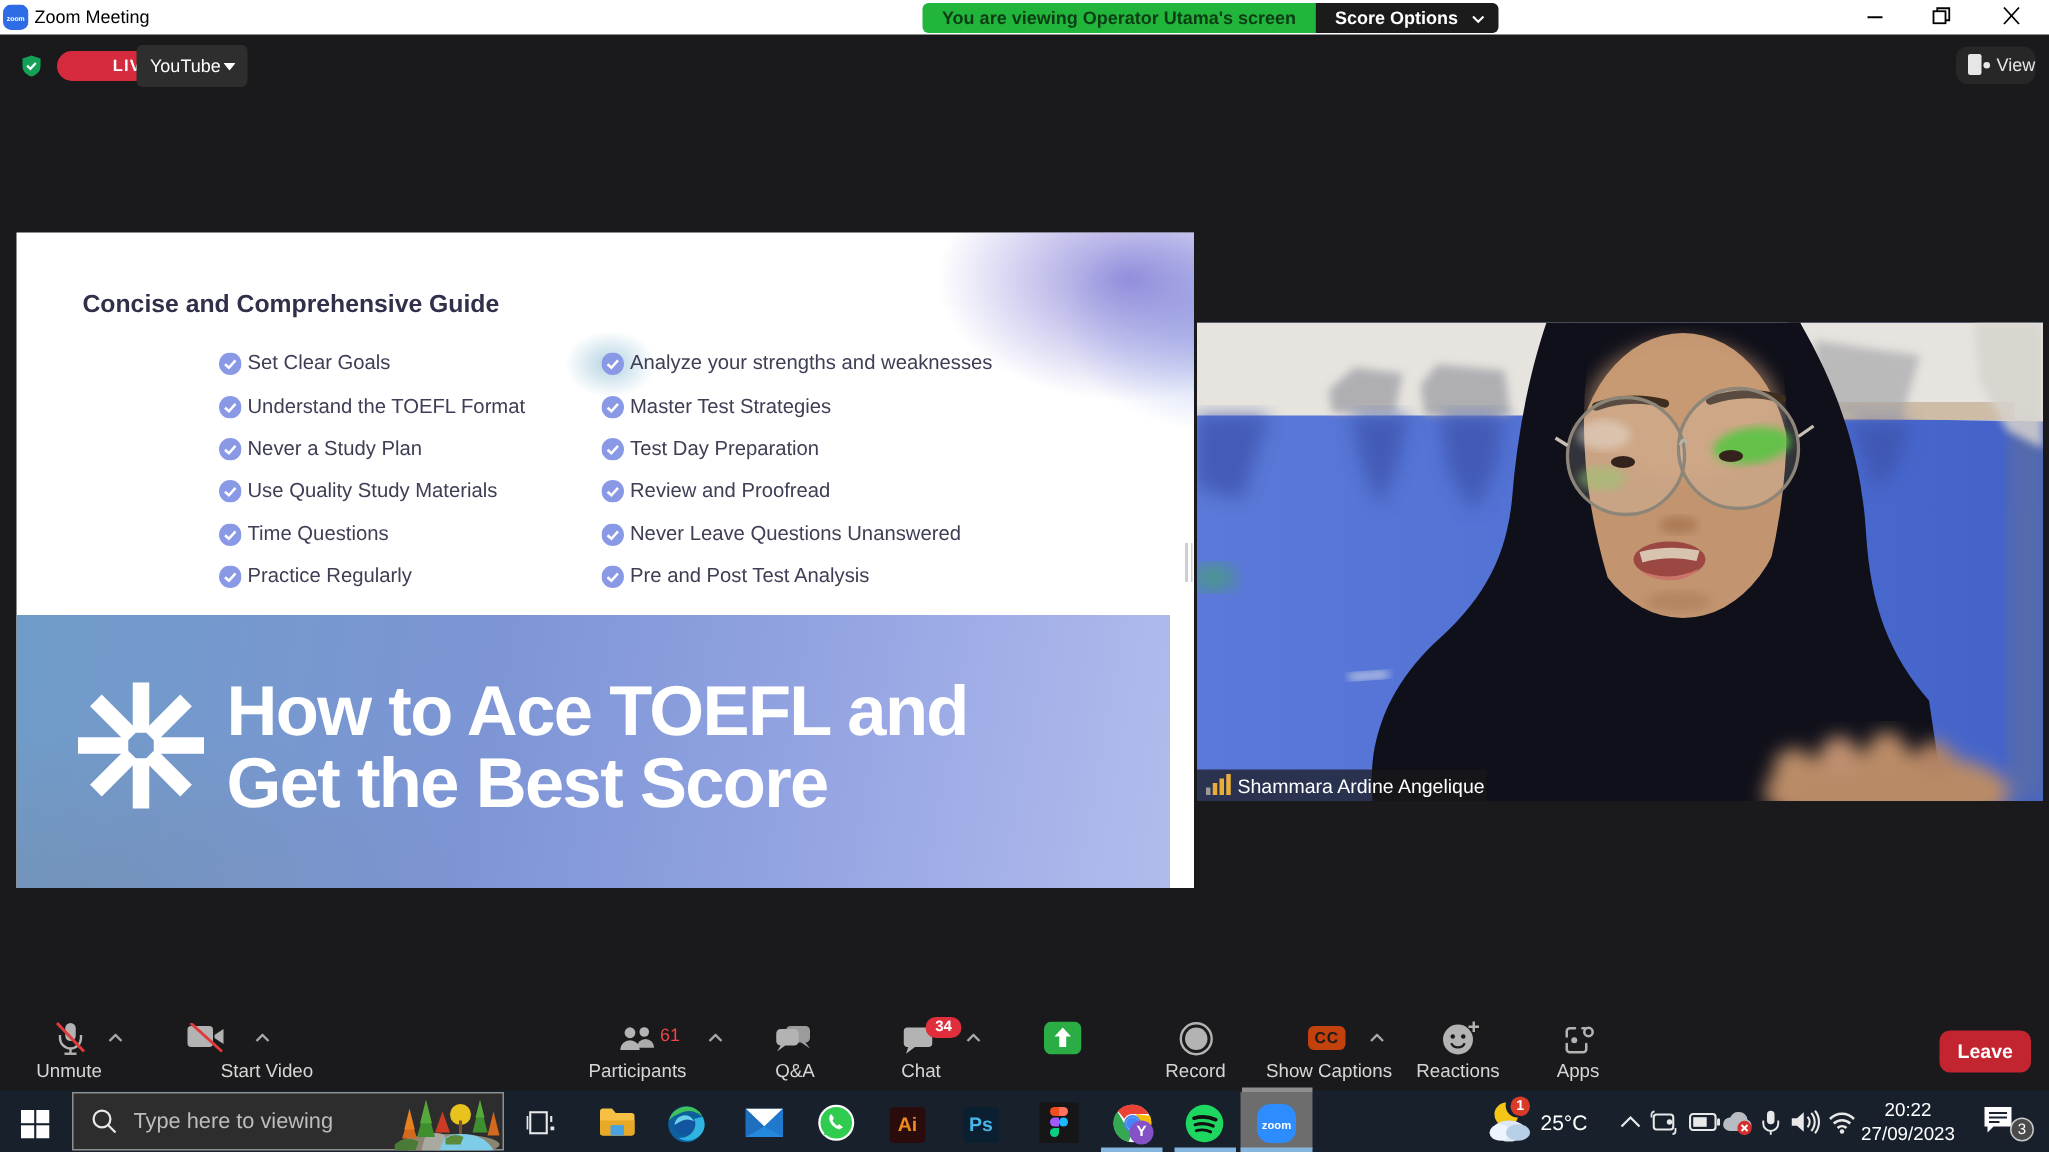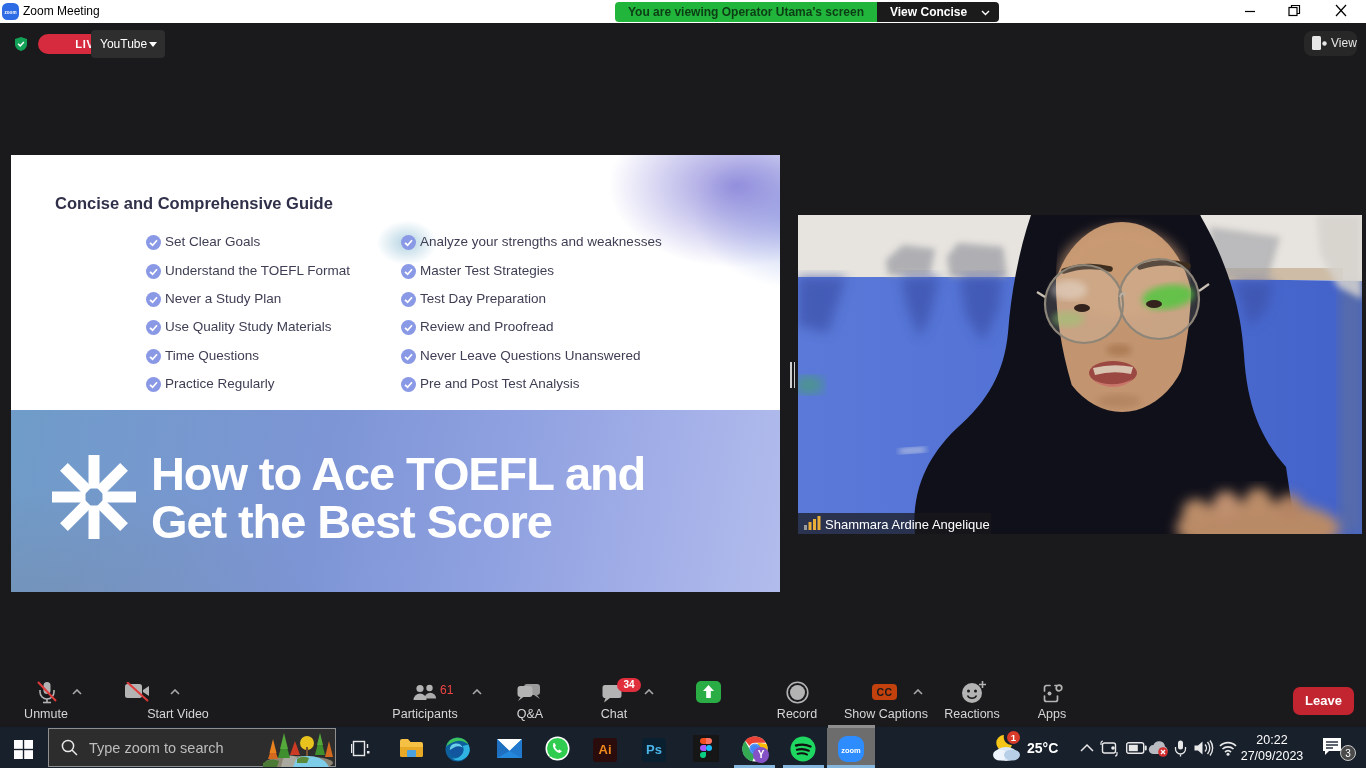--- a/index.html
+++ b/index.html
@@ -16,21 +16,21 @@
 <svg class="ab" style="left:1241px;top:0" width="125" height="22" viewBox="0 0 125 22">
   <line x1="4" y1="11.5" x2="14" y2="11.5" stroke="#000" stroke-width="1.2"></line>
   <rect x="48" y="7.5" width="8" height="8" fill="#fff" stroke="#000" stroke-width="1.2"></rect>
   <path d="M50.5 7.5 V5.5 H58.5 V13.5 H56" fill="none" stroke="#000" stroke-width="1.2"></path>
   <line x1="95" y1="5" x2="105" y2="16" stroke="#000" stroke-width="1.2"></line>
   <line x1="105" y1="5" x2="95" y2="16" stroke="#000" stroke-width="1.2"></line>
 </svg>
 
 <div class="ab" style="left:615px;top:2px;width:262px;height:20px;background:#22b53c;border-radius:4px 0 0 4px;color:#0c3d14;font-size:12px;font-weight:bold;text-align:center;line-height:20px;">You are viewing Operator Utama's screen</div>
 <div class="ab" style="left:877px;top:2px;width:122px;height:20px;background:#1b1b1b;border-radius:0 4px 4px 0;color:#fff;font-size:12px;font-weight:bold;line-height:20px;">
-  <span style="margin-left:13px;">View Concise</span>
+  <span style="margin-left:13px;">Score Options</span>
   <svg class="ab" style="right:9px;top:8px" width="9" height="6" viewBox="0 0 9 6">
       <path d="M1 1 L4.5 4.5 L8 1" fill="none" stroke="#fff" stroke-width="1.4"></path>
     </svg>
 </div>
 
 <svg class="ab" style="left:14px;top:35px" width="14" height="18" viewBox="0 0 17 18">
   <path d="M8.5 0.5 L15.8 3 V9 C15.8 13.5 12.5 16.5 8.5 17.5 C4.5 16.5 1.2 13.5 1.2 9 V3 Z" fill="#13a157"></path>
   <path d="M5 8.7 L7.6 11.3 L12 6.5" fill="none" stroke="#fff" stroke-width="1.8"></path>
 </svg>
 <div class="ab" style="left:38px;top:34px;width:38px;height:20px;background:#d62b3e;border-radius:10px;color:#fff;font-weight:bold;font-size:11px;letter-spacing:0.8px;text-align:center;line-height:20px;padding-left:32px;">LIVE</div>
@@ -41,21 +41,21 @@
     </svg>
 </div>
 <div class="ab" style="left:1304px;top:31px;width:53px;height:25px;background:#272727;border-radius:8px;">
   <svg class="ab" style="left:8px;top:5px" width="16" height="15" viewBox="0 0 16 15">
     <rect x="0" y="0" width="9" height="14" rx="1.5" fill="#e6e6e6"></rect>
     <circle cx="12.5" cy="7.5" r="2.2" fill="#e6e6e6"></circle>
   </svg>
   <span style="position:absolute;left:27px;top:5px;color:#e6e6e6;font-size:12px;">View</span>
 </div>
 
-<div class="ab" style="left:11px;top:155px;width:769px;height:437px;background:#ffffff;overflow:hidden;">
+<div class="ab" style="left:11px;top:155px;width:769px;height:437px;background:#ffffff;overflow:hidden;padding-left:16px;">
   <div class="ab" style="right:-55px;top:-65px;width:330px;height:200px;background:radial-gradient(ellipse 52% 55% at 70% 48%,rgba(122,116,212,0.78),rgba(122,116,212,0) 74%),radial-gradient(ellipse 42% 48% at 90% 62%,rgba(95,125,220,0.5),rgba(95,125,220,0) 78%);"></div>
   <div class="ab" style="left:358px;top:58px;width:84px;height:62px;background:radial-gradient(ellipse 50% 50% at 45% 48%,rgba(105,168,198,0.5),rgba(105,168,198,0) 72%);"></div>
   <div class="ab" style="left:44px;top:39px;font-size:16.5px;font-weight:bold;color:#30304a;">Concise and Comprehensive Guide</div>
 
   <style>
     .row{position:absolute;height:20px;}
     .row svg{position:absolute;left:0;top:3px;}
     .row span{position:absolute;left:19px;top:2px;font-size:13.5px;color:#3e3e54;white-space:nowrap;}
   </style>
   <div id="ck">
@@ -376,21 +376,21 @@
         <rect x="0" y="10.2" width="8.8" height="8.8"></rect>
         <rect x="10.2" y="10.2" width="8.8" height="8.8"></rect>
       </g>
   </svg>
 
   <div class="ab" style="left:48px;top:728px;width:288px;height:39px;background:#2d2d2d;border:1px solid #8f8f8f;box-sizing:border-box;"></div>
   <svg class="ab" style="left:61px;top:739px" width="17" height="17" viewBox="0 0 17 17">
     <circle cx="7" cy="7" r="5.6" fill="none" stroke="#e8e8e8" stroke-width="1.5"></circle>
     <line x1="11" y1="11" x2="16" y2="16" stroke="#e8e8e8" stroke-width="1.5"></line>
   </svg>
-  <div class="ab" style="left:89px;top:740px;font-size:14.5px;color:#bdbdbd;">Type zoom to search</div>
+  <div class="ab" style="left:89px;top:740px;font-size:14.5px;color:#bdbdbd;">Type here to viewing</div>
 
   <svg class="ab" style="left:263px;top:729px" width="72" height="38" viewBox="0 0 72 38">
     <ellipse cx="36" cy="34" rx="34" ry="7" fill="#8c8574"></ellipse>
     <path d="M28 38 Q30 28 42 27 Q60 26 66 38 Z" fill="#7ecde8"></path>
     <path d="M20 30 Q26 24 34 28 L30 38 H18 Z" fill="#a9a9a0"></path>
     <g>
       <path d="M5 30 L10 14 L15 30 Z" fill="#d2691e"></path>
         <path d="M6.5 24 L10 10 L13.5 24 Z" fill="#e8821e"></path>
       <path d="M15 29 L21 8 L27 29 Z" fill="#3f8f2f"></path>
         <path d="M17 20 L21 4 L25 20 Z" fill="#55a83a"></path>
@@ -484,21 +484,21 @@
   <div class="ab" style="left:783px;top:765px;width:41px;height:3px;background:#85b6dd;"></div>
   <div class="ab" style="left:827px;top:765px;width:48px;height:3px;background:#85b6dd;"></div>
 
   <svg class="ab" style="left:992px;top:733px" width="31" height="29" viewBox="0 0 31 29">
     <path d="M12 2 a8 8 0 1 0 8 10 a8 8 0 0 1 -8 -10 Z" fill="#f5c518"></path>
     <ellipse cx="14" cy="21" rx="11" ry="7" fill="#dce8f5"></ellipse>
     <ellipse cx="8" cy="22" rx="7" ry="5.5" fill="#eef4fb"></ellipse>
     <ellipse cx="20" cy="22" rx="8" ry="5.5" fill="#b8cfe8"></ellipse>
   </svg>
   <div class="ab" style="left:1007px;top:731px;width:13px;height:13px;background:#d83b2a;border-radius:50%;color:#fff;font-size:9.5px;font-weight:bold;text-align:center;line-height:13px;">1</div>
-  <div class="ab" style="left:1027px;top:740px;font-size:14px;color:#fff;font-weight:bold;">25°C</div>
+  <div class="ab" style="left:1027px;top:740px;font-size:14px;color:#fff;">25°C</div>
 
   <svg class="ab" style="left:1080px;top:743px" width="14" height="9" viewBox="0 0 14 9">
       <path d="M1 8 L7 2 L13 8" fill="none" stroke="#e8e8e8" stroke-width="1.5"></path>
     </svg>
   <svg class="ab" style="left:1100px;top:740px" width="18" height="17" viewBox="0 0 18 17">
     <rect x="2.5" y="3" width="13" height="10" rx="2" fill="none" stroke="#e8e8e8" stroke-width="1.4"></rect>
     <circle cx="13" cy="8" r="1.8" fill="#e8e8e8"></circle>
     <path d="M1 5 v-2 a2 2 0 0 1 2-2" fill="none" stroke="#e8e8e8" stroke-width="1.2"></path>
     <path d="M17 12 v2 a2 2 0 0 1 -2 2" fill="none" stroke="#e8e8e8" stroke-width="1.2"></path>
   </svg>

